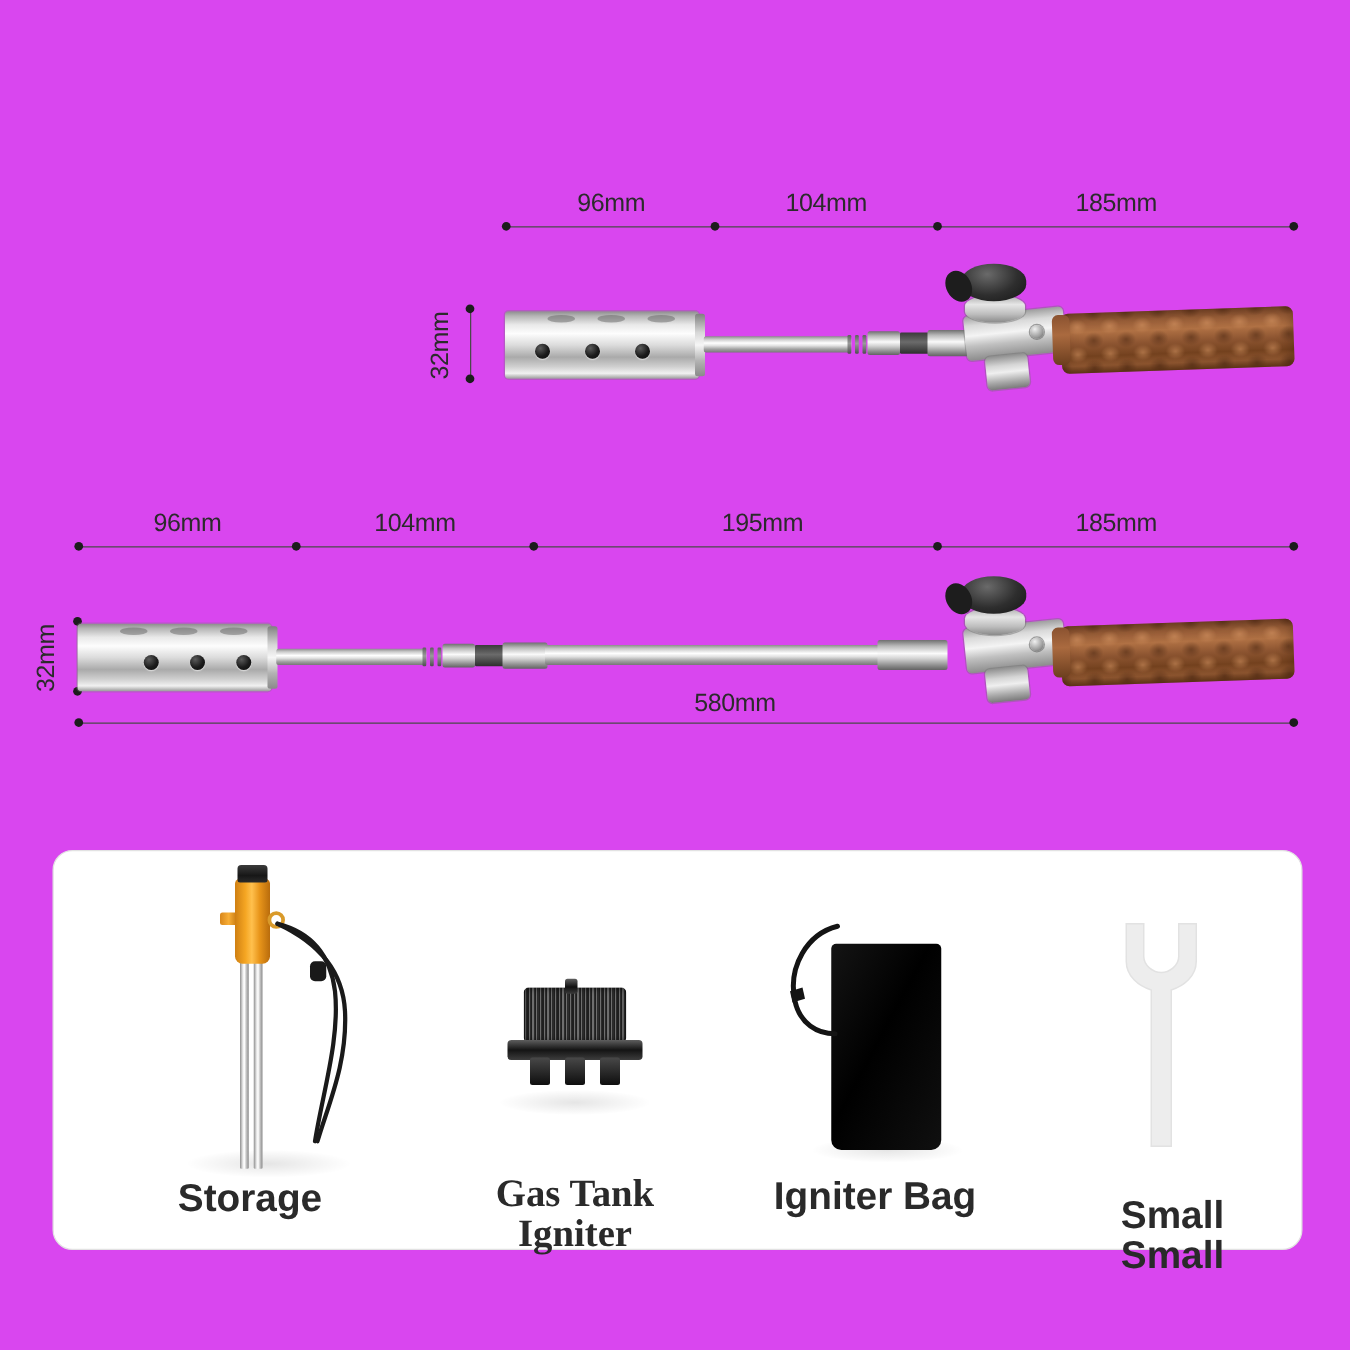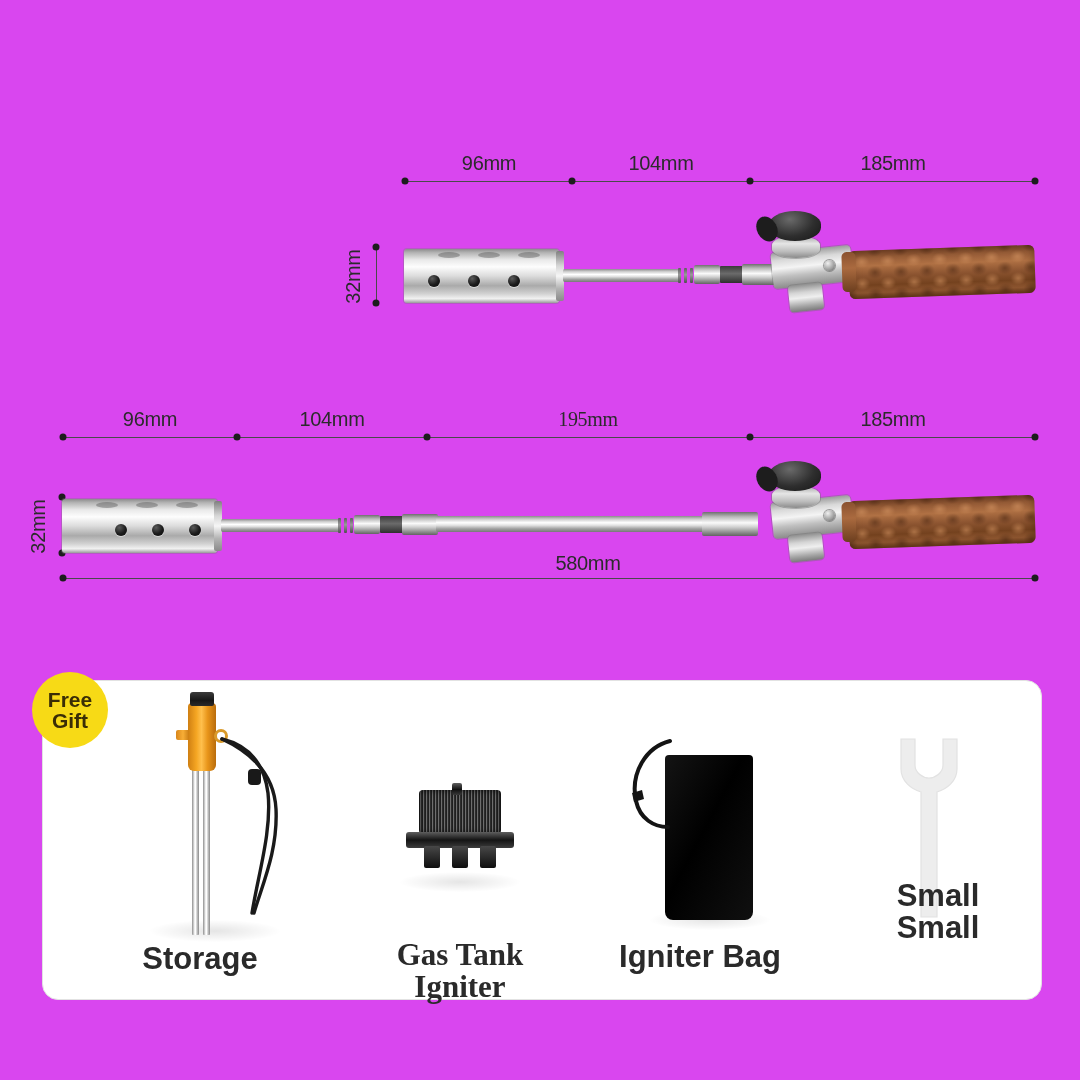--- a/index.html
+++ b/index.html
@@ -339,21 +339,21 @@
 
     <div class="dim-line" style="left:62px; top:437px; width:974px;"></div>
     <div class="dim-tick" style="left:63px; top:437px;"></div>
     <div class="dim-tick" style="left:237px; top:437px;"></div>
     <div class="dim-tick" style="left:427px; top:437px;"></div>
     <div class="dim-tick" style="left:750px; top:437px;"></div>
     <div class="dim-tick" style="left:1035px; top:437px;"></div>
 
     <div class="dim-label" style="left:150px; top:408px;">96mm</div>
     <div class="dim-label" style="left:332px; top:408px;">104mm</div>
-    <div class="dim-label" style="left:588px; top:408px;font-family:Liberation Serif, serif;">195mm</div>
+    <div class="dim-label" style="left:610px; top:408px;">195mm</div>
     <div class="dim-label" style="left:893px; top:408px;">185mm</div>
 
     <div class="vline" style="left:62px; top:497px; height:56px;"></div>
     <div class="vtick" style="left:62px; top:497px;"></div>
     <div class="vtick" style="left:62px; top:553px;"></div>
     <div class="dim-label-v" style="left:-2px; top:515px; width:80px; text-align:center;">32mm</div>
 
     <div class="dim-line" style="left:62px; top:578px; width:974px;"></div>
     <div class="dim-tick" style="left:63px; top:578px;"></div>
     <div class="dim-tick" style="left:1035px; top:578px;"></div>
@@ -389,24 +389,20 @@
 
       <div class="handle" style="left:849px; top:498px; width:186px; height:48px; transform:rotate(-2deg);">
         <div class="handle-facets"></div>
       </div>
       <div class="handle-cap" style="left:842px; top:502px; width:14px; height:40px; transform:rotate(-2deg);"></div>
     </div>
   </div>
 
   <div class="panel" style="left:42px; top:680px; width:1000px; height:320px;"></div>
 
-  <div class="free-badge" style="left:32px; top:672px;">
-    <span>Free</span>
-    <span>Gift</span>
-  </div>
 
   <div>
     <div class="shadow-ellipse" style="left:150px; top:920px; width:130px; height:22px;"></div>
     <div class="ign-rod" style="left:192px; top:760px; width:7px; height:175px;"></div>
     <div class="ign-rod" style="left:203px; top:760px; width:7px; height:175px;"></div>
     <div class="ign-wing" style="left:176px; top:730px; width:14px; height:10px;"></div>
     <div class="ign-body" style="left:188px; top:703px; width:28px; height:68px;"></div>
     <div class="ign-cap" style="left:190px; top:692px; width:24px; height:14px;"></div>
     <div class="ign-ring" style="left:214px; top:729px; width:14px; height:14px;"></div>
     <svg style="position:absolute; left:216px; top:735px;" width="80" height="185" viewBox="0 0 80 185">
@@ -444,19 +440,19 @@
       <div>Igniter Bag</div>
     </div>
   </div>
 
   <div>
     <svg class="wrench-svg" style="left:885px; top:735px;" width="86" height="185" viewBox="0 0 86 185">
       <path d="M16 4 L16 34 C16 46, 26 54, 36 57 L36 182 L52 182 L52 57
                C62 54, 72 46, 72 34 L72 4 L58 4 L58 30
                C58 38, 50 43, 44 43 C38 43, 30 38, 30 30 L30 4 Z" fill="#ededed" stroke="#e2e2e2" stroke-width="1.2"></path>
     </svg>
-    <div class="gift-label" style="left:938px; top:880px;">
+    <div class="gift-label" style="left:938px; top:956px;">
       <div>Small</div>
       <div>Small</div>
     </div>
   </div>
 
 </div>
 
 </body></html>

